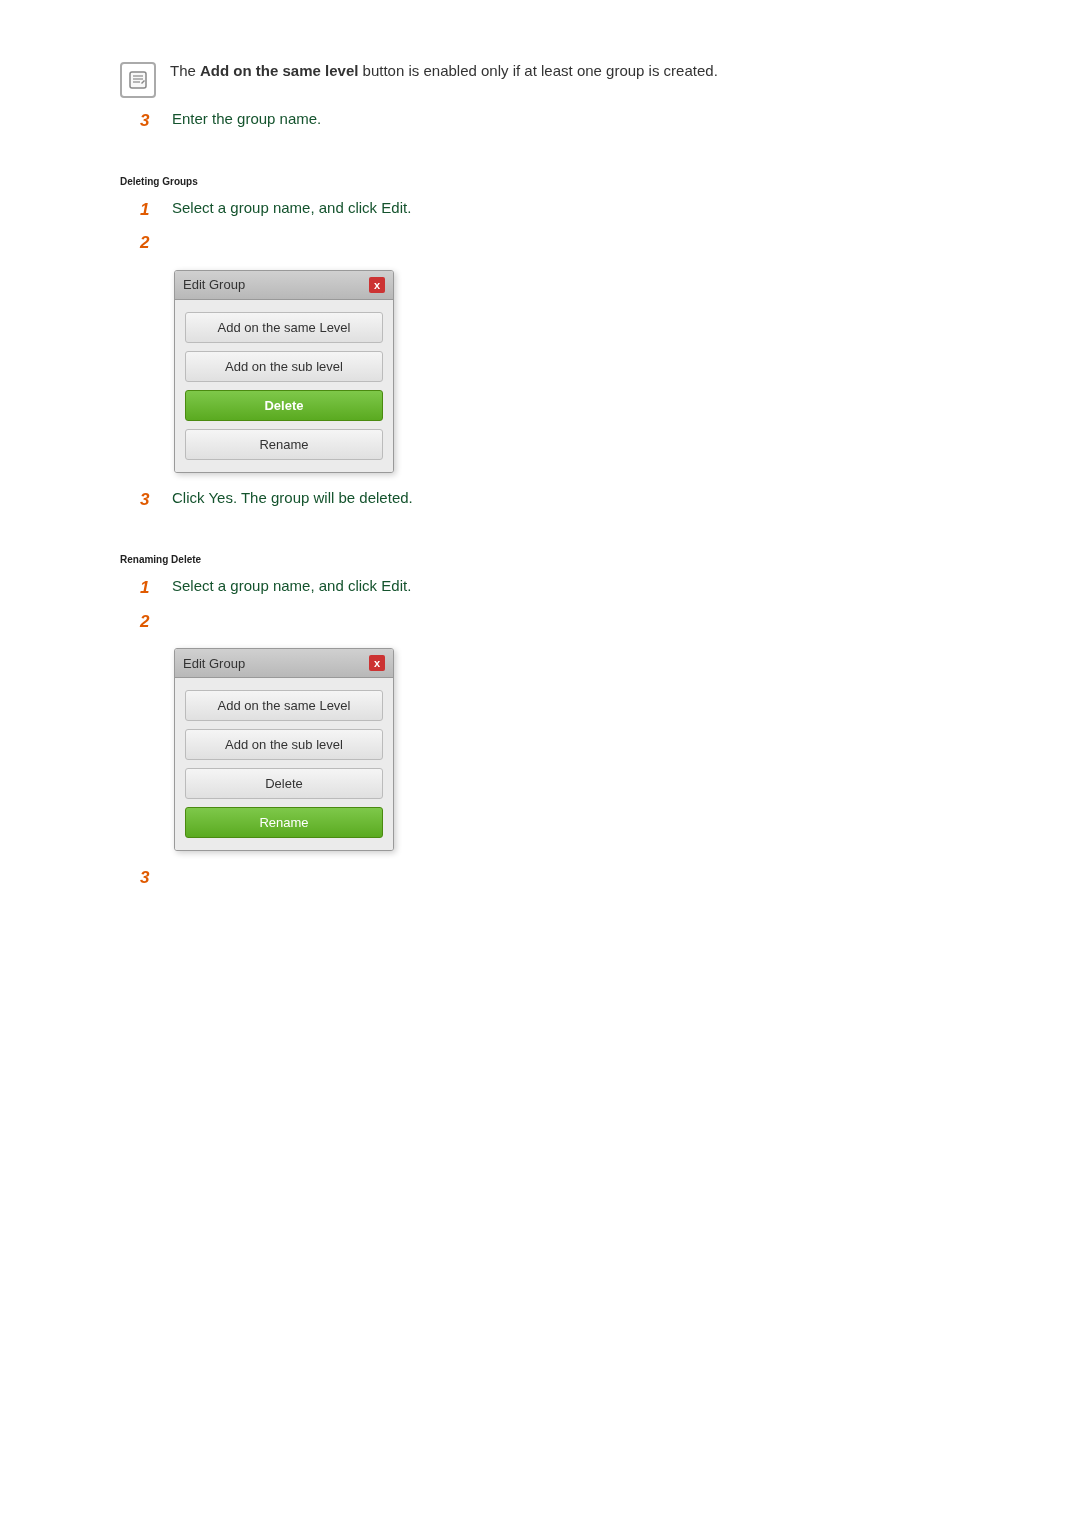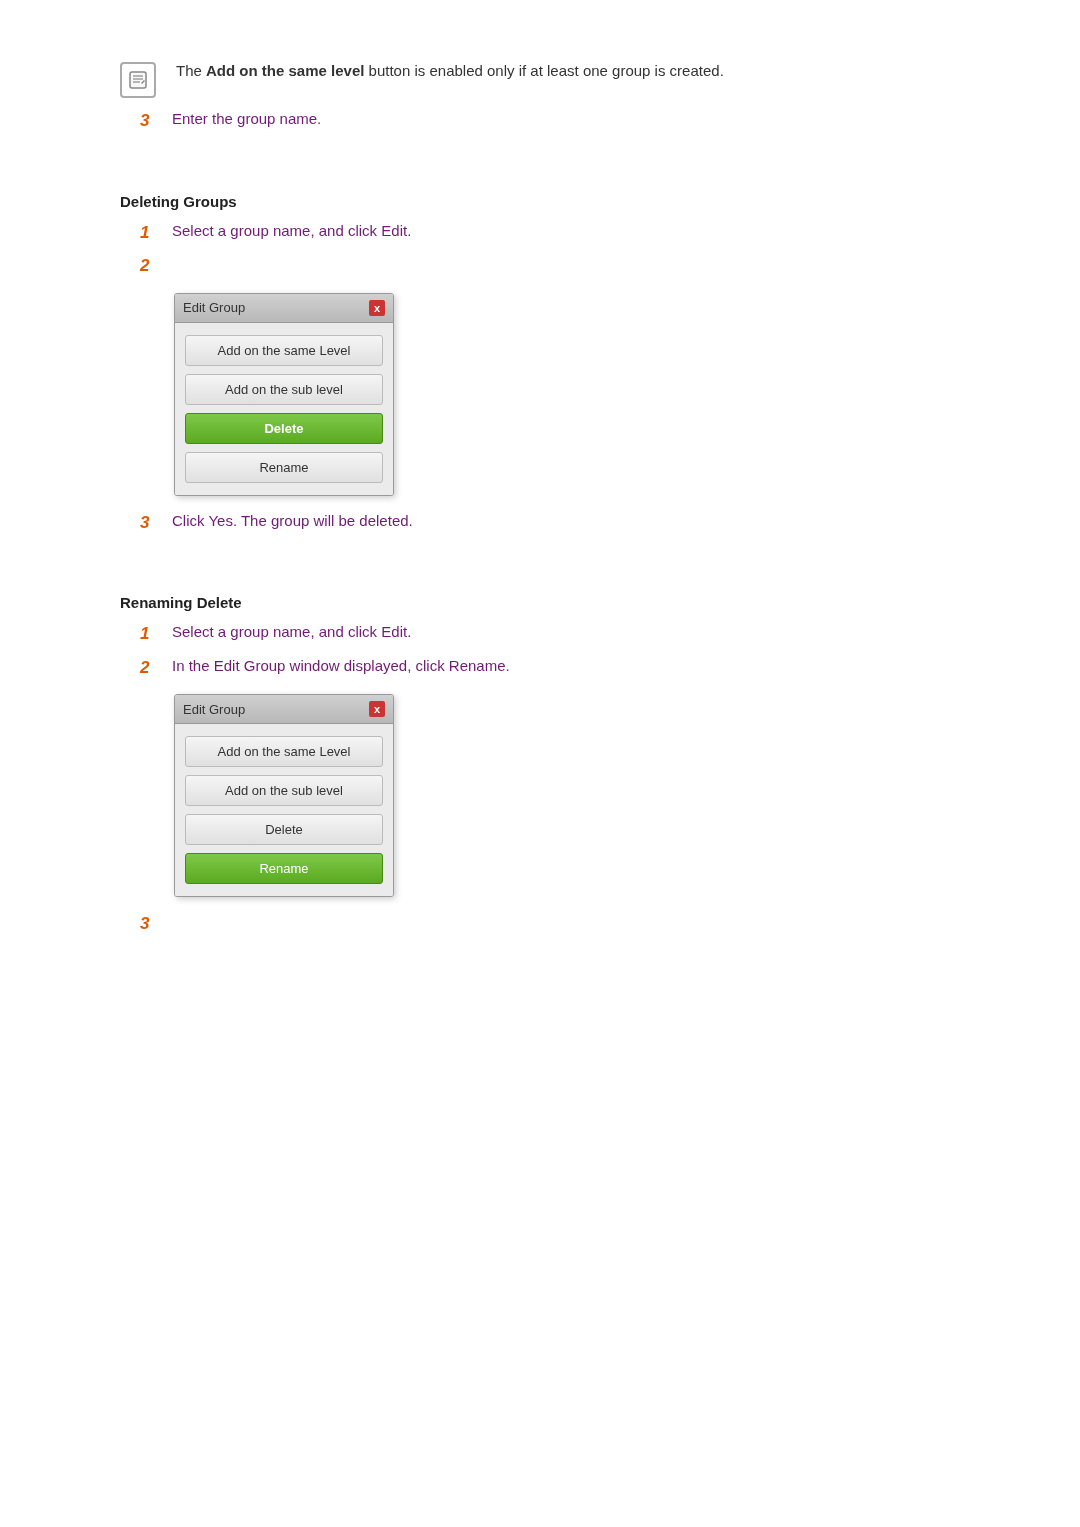--- a/index.html
+++ b/index.html
@@ -10,21 +10,21 @@
       color: #222;
       width: 1080px;
       min-height: 1527px;
       padding: 60px 120px;
     }
 
     .note-row {
       display: flex;
       align-items: flex-start;
       margin-bottom: 10px;
-      gap: 20px;
+      gap: 14px;
     }
     .note-icon {
       width: 36px;
       height: 36px;
       border: 2px solid #aaa;
       border-radius: 4px;
       display: flex;
       align-items: center;
       justify-content: center;
       flex-shrink: 0;
@@ -53,32 +53,32 @@
     .step-num {
       font-style: italic;
       color: #e05a00;
       font-size: 17px;
       font-weight: bold;
       min-width: 18px;
       line-height: 1.5;
     }
     .step-text {
       font-size: 15px;
-      color: #701a75;
+      color: #14532d;
       line-height: 1.5;
     }
     .step-text strong {
       font-weight: normal;
     }
 
     .section-header {
       font-weight: bold;
-      font-size: 15px;
+      font-size: 10px;
       color: #222;
-      margin: 35px 0 10px 0;
+      margin: 18px 0 10px 0;
     }
 
     
     .dialog-wrapper {
       margin: 14px 0 14px 54px;
     }
     .dialog {
       width: 220px;
       border: 1px solid #999;
       background: #f0f0f0;
@@ -210,23 +210,20 @@
 
 <div class="step-row">
   <span class="step-num" style="color:#e05a00;">1</span>
   <span class="step-text">
     Select a group name, and click <strong>Edit</strong>.
   </span>
 </div>
 
 <div class="step-row">
   <span class="step-num" style="color:#e05a00;">2</span>
-  <span class="step-text">
-    In the <strong>Edit Group</strong> window displayed, click <strong>Rename</strong>.
-  </span>
 </div>
 
 <div class="dialog-wrapper">
   <div class="dialog">
     <div class="dialog-titlebar">
       <span class="dialog-title">Edit Group</span>
       <div class="dialog-close">x</div>
     </div>
     <div class="dialog-body">
       <div class="dialog-btn">Add on the same Level</div>

